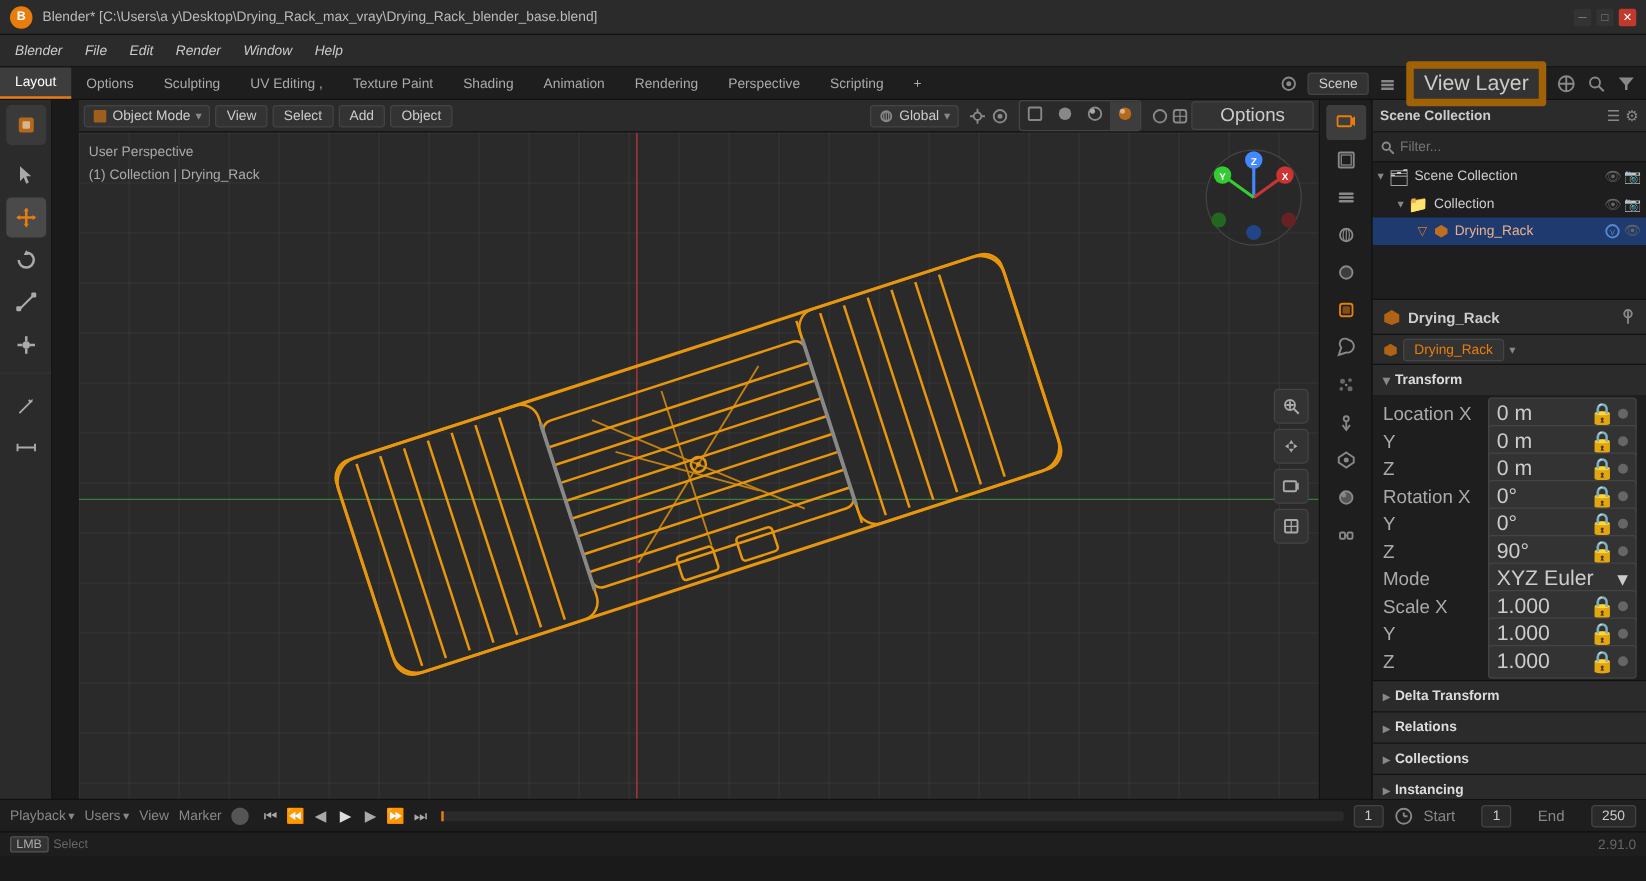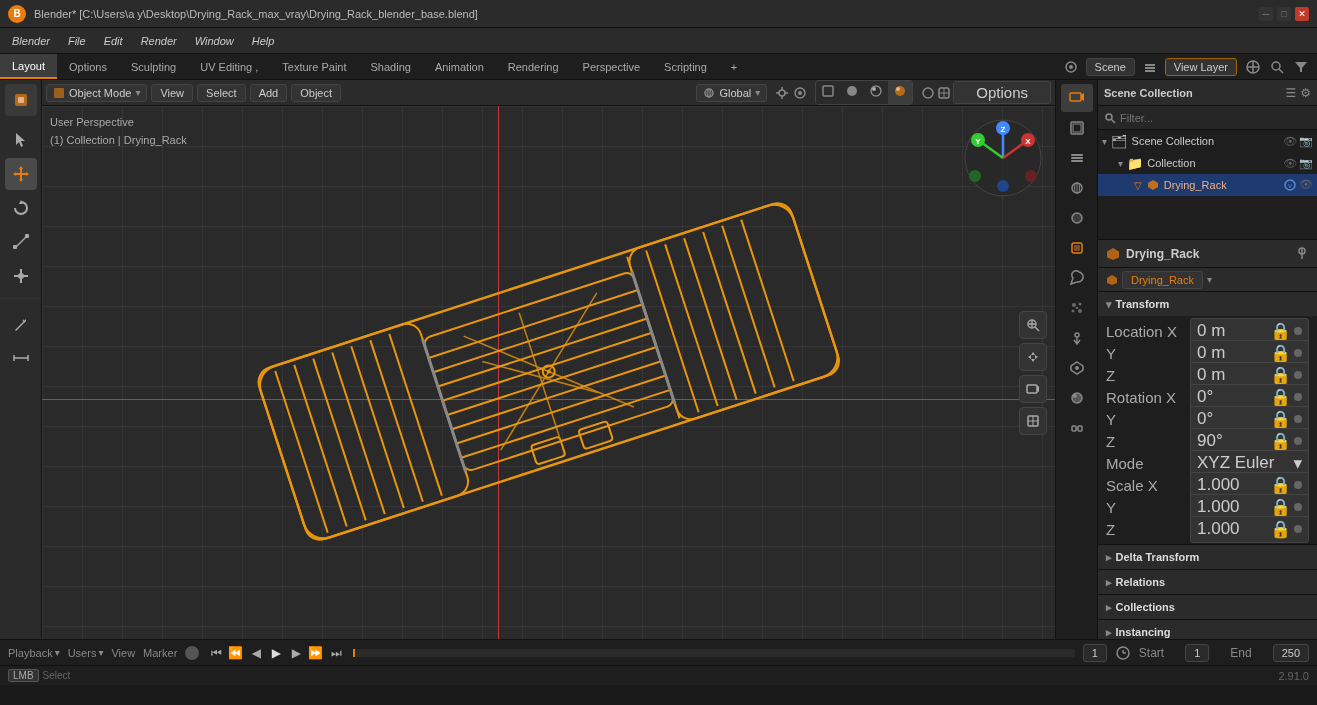--- a/index.html
+++ b/index.html
@@ -116,25 +116,25 @@
     .ws-tab-right .scene-selector {
       background: #333;
       border: 1px solid #444;
       color: #ccc;
       padding: 2px 8px;
       border-radius: 3px;
       font-size: 11px;
     }
     .ws-tab-right .view-layer {
       background: #333;
-      border: 1px solid #a16207;
+      border: 6px solid #a16207;
       color: #ccc;
       padding: 2px 8px;
       border-radius: 3px;
-      font-size: 11px;
+      font-size: 17px;
     }
 
     
     #main-layout {
       display: flex;
       height: calc(705px - 28px - 26px - 26px - 26px);
       
     }
 
     
@@ -160,20 +160,21 @@
       font-size: 14px;
     }
     .sidebar-tool.active { background: #4a4a4a; color: #e87d0d; }
 
     
     #viewport {
       flex: 1;
       position: relative;
       background: #2a2a2a;
       overflow: hidden;
+      margin-left: 21px;
     }
     #viewport-header {
       height: 26px;
       background: #2b2b2b;
       display: flex;
       align-items: center;
       padding: 0 4px;
       gap: 4px;
       border-bottom: 1px solid #111;
     }

